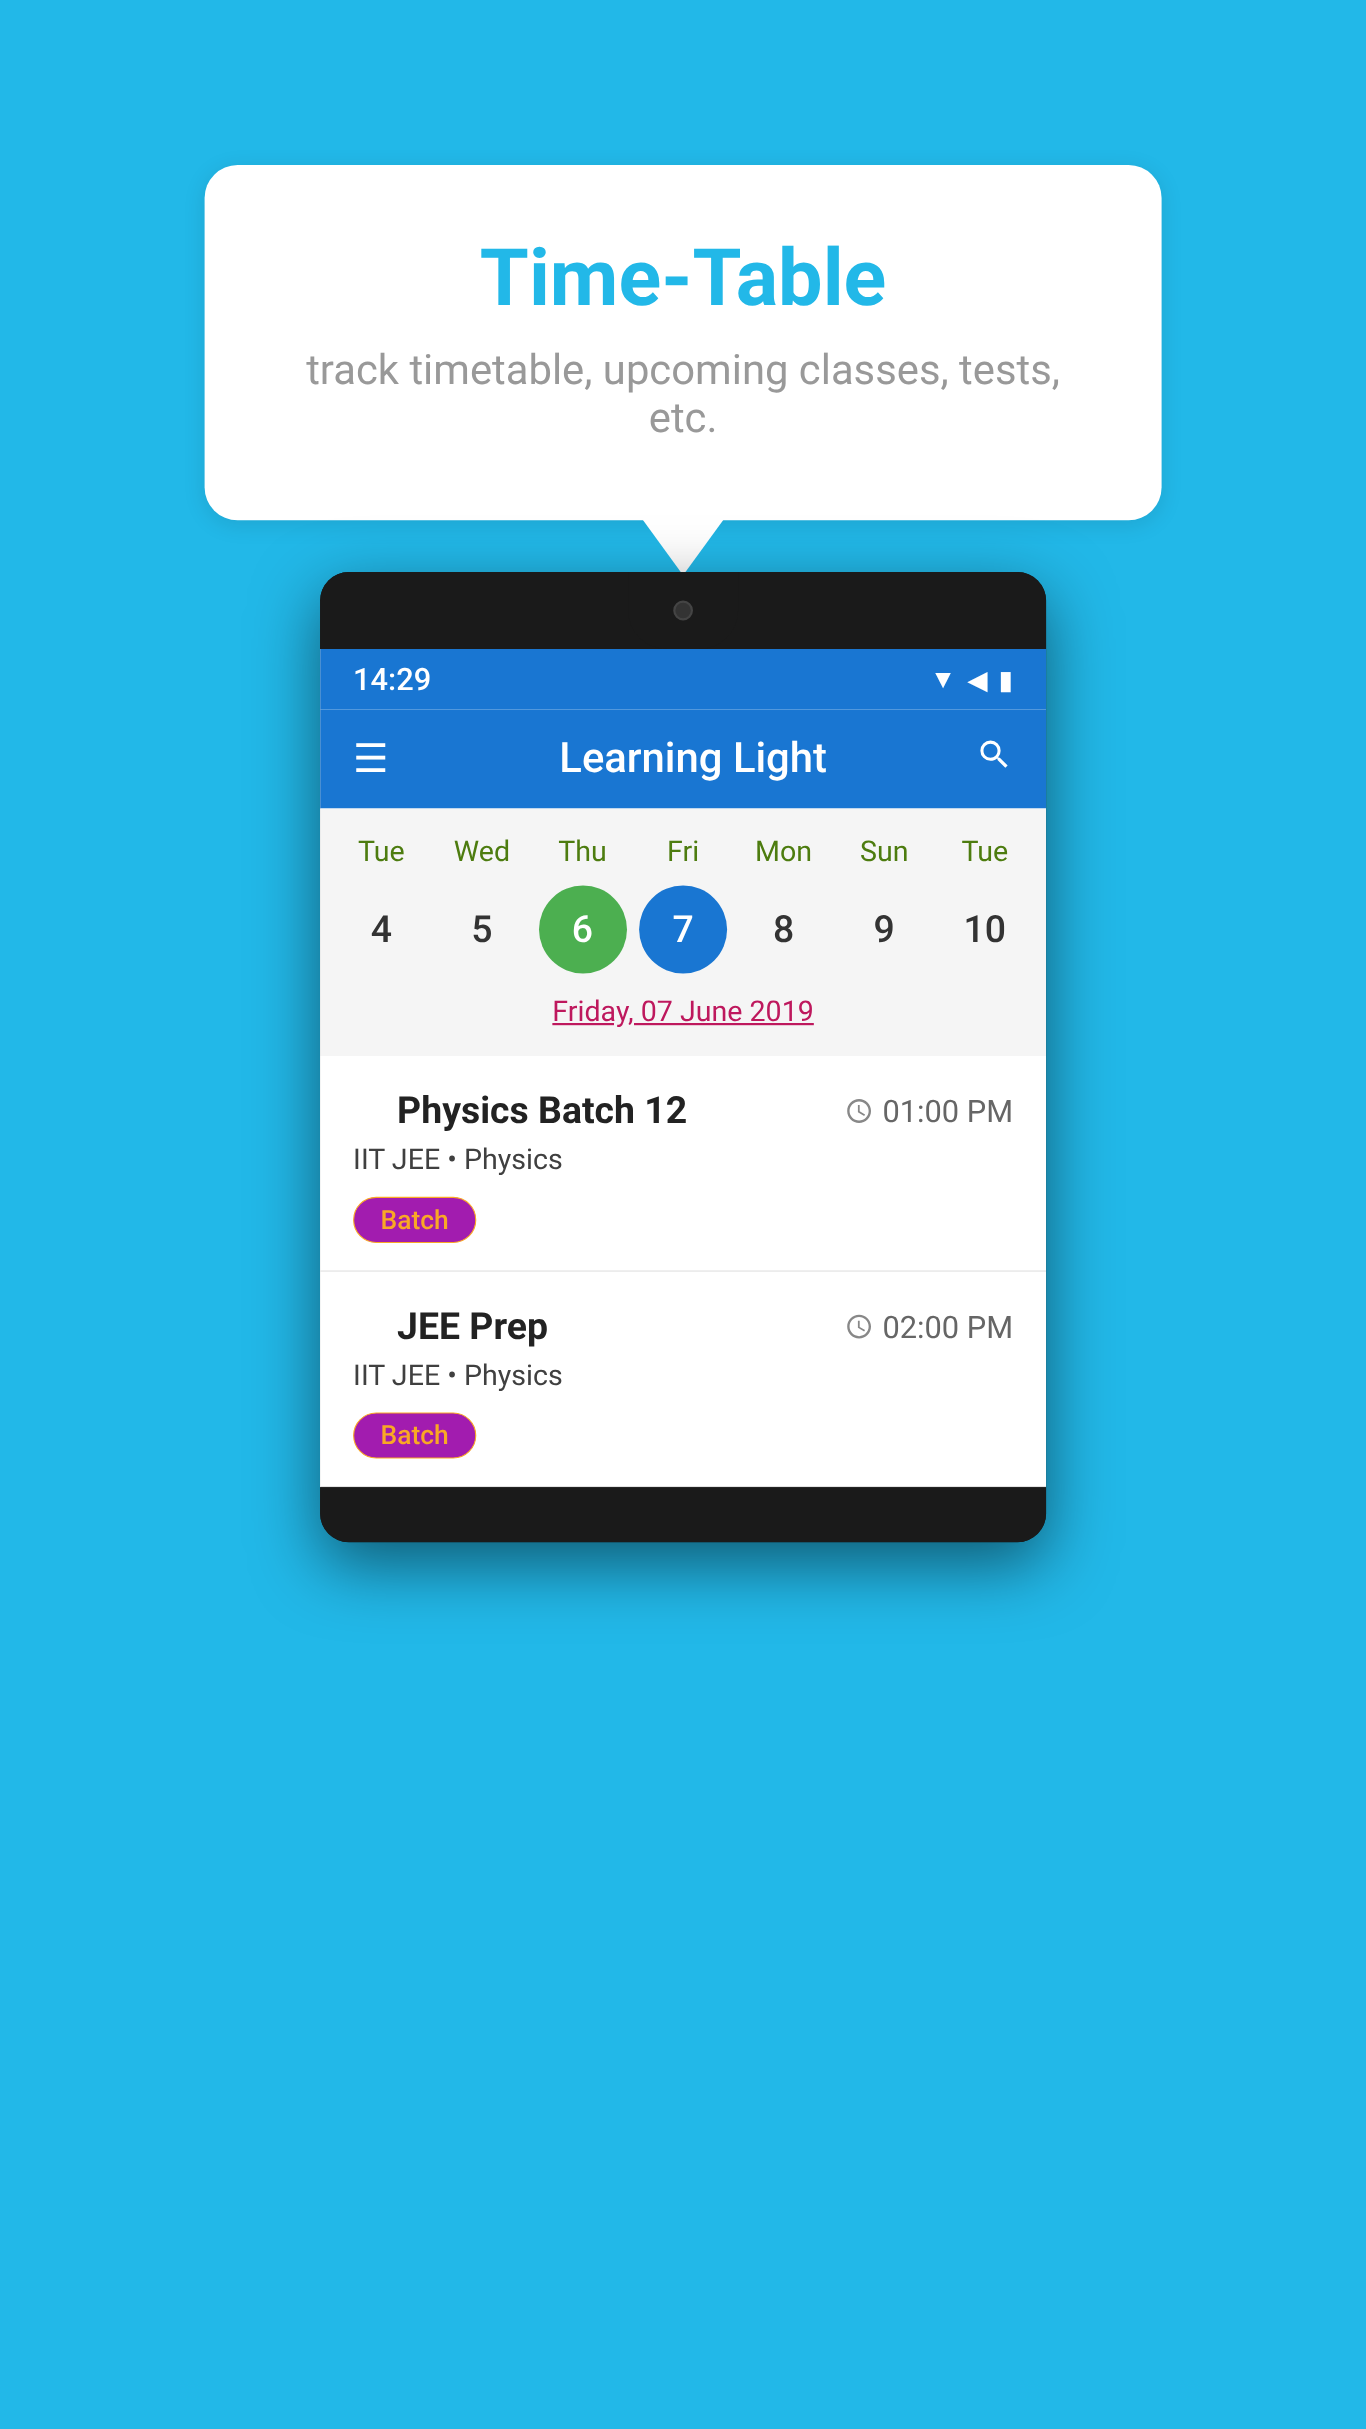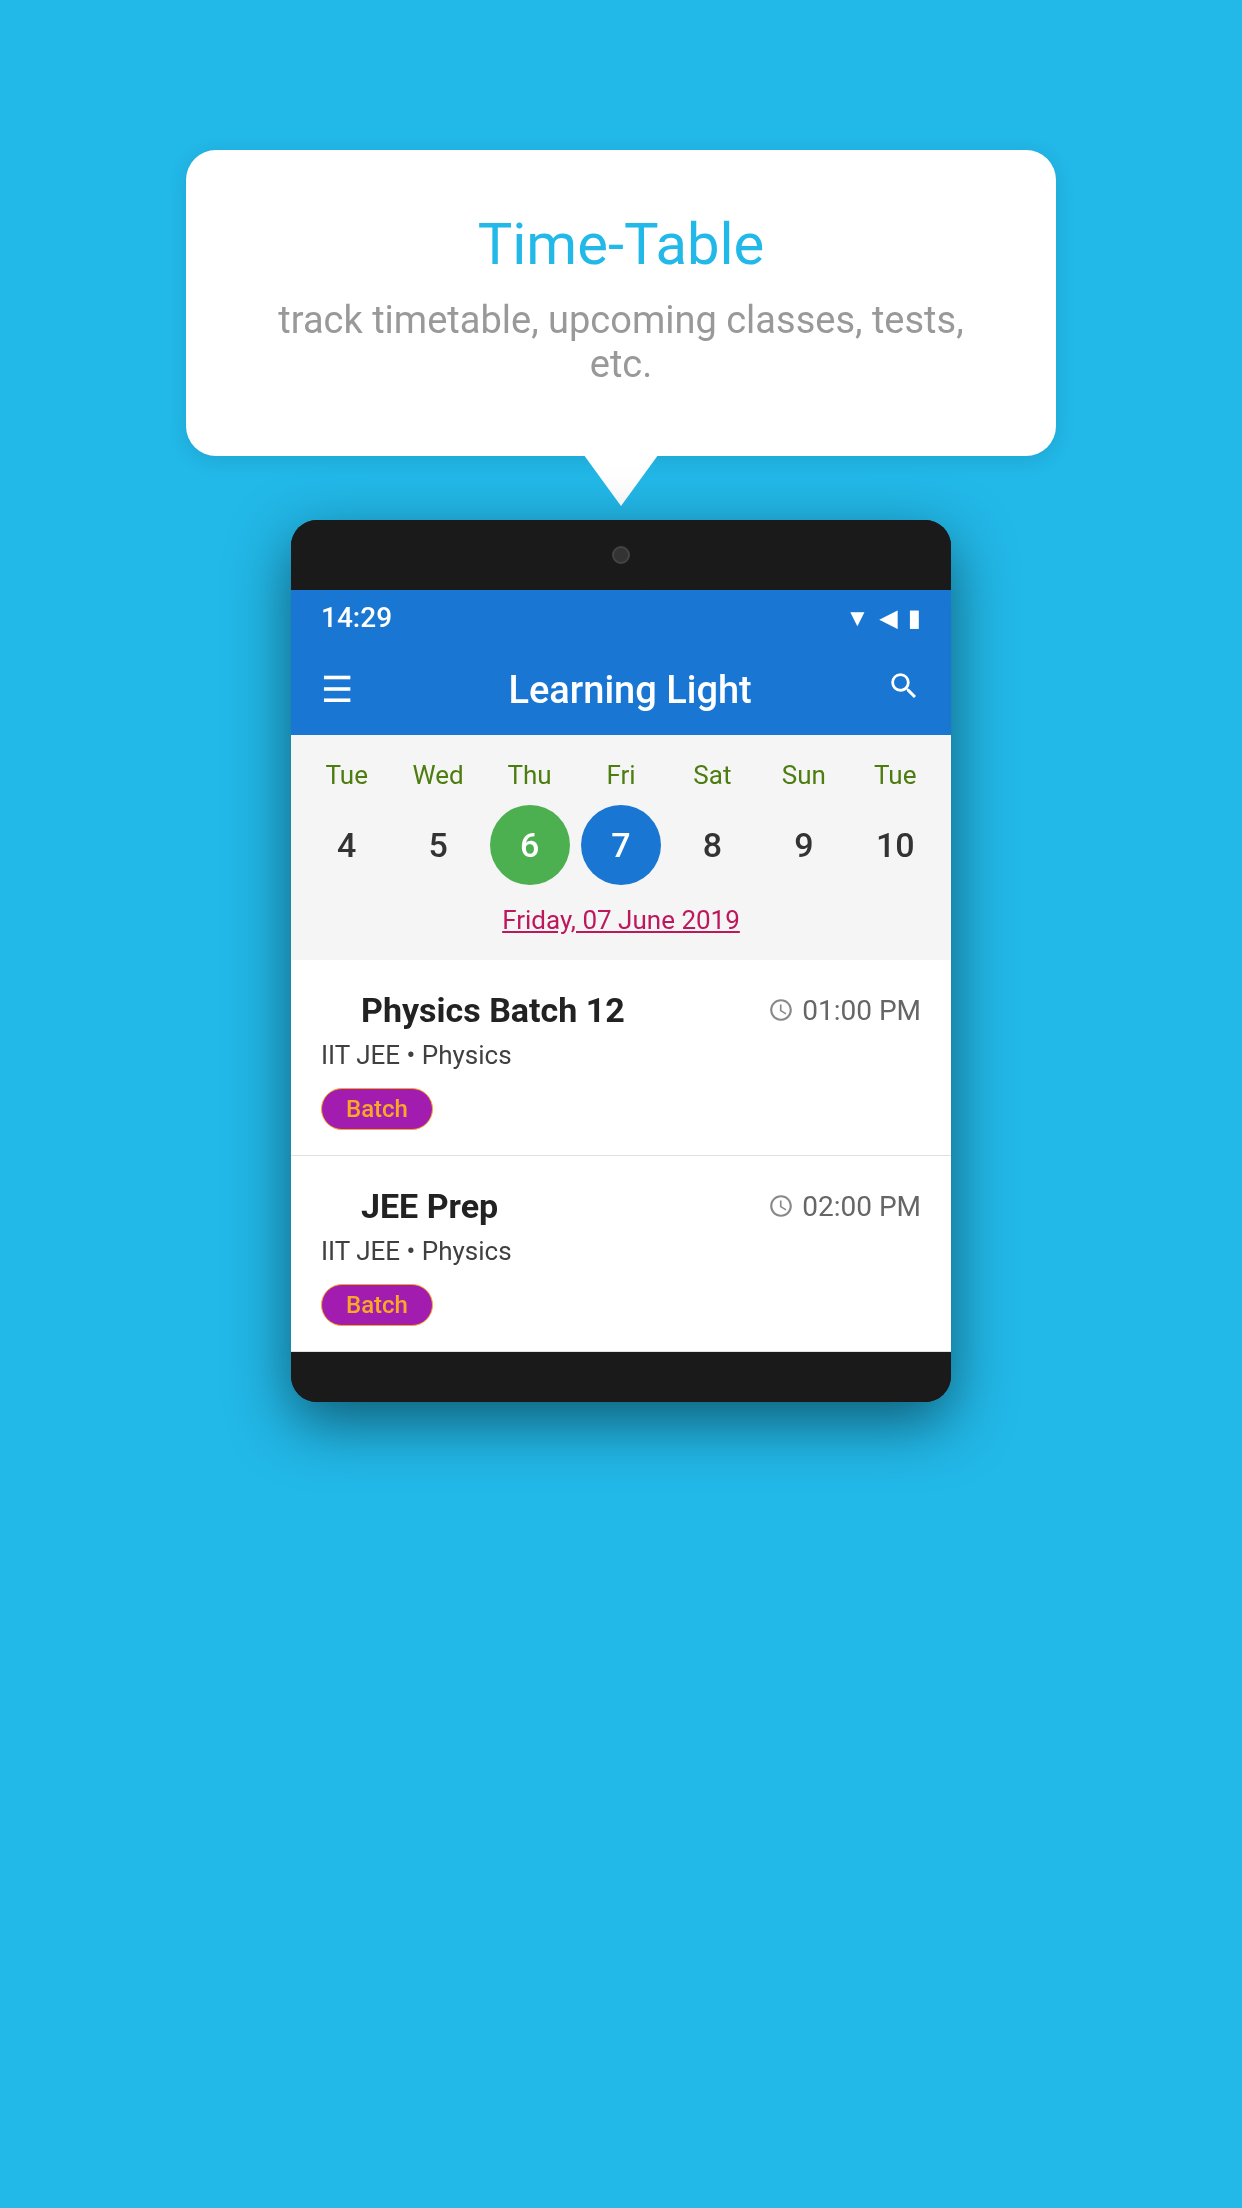--- a/index.html
+++ b/index.html
@@ -39,23 +39,23 @@
       left: 50%;
       transform: translateX(-50%);
       width: 0;
       height: 0;
       border-left: 40px solid transparent;
       border-right: 40px solid transparent;
       border-top: 55px solid white;
     }
 
     .speech-bubble-title {
-      font-size: 58px;
+      font-size: 72px;
       color: #22b8e8;
-      font-weight: 400;
+      font-weight: 700;
       margin-bottom: 20px;
     }
 
     .speech-bubble-subtitle {
       font-size: 38px;
       color: #999;
       font-weight: 400;
     }
 
     
@@ -327,21 +327,21 @@
           </svg>
         </span>
       </div>
 
       <div class="calendar-section">
         <div class="days-of-week">
           <span class="day-label">Tue</span>
           <span class="day-label">Wed</span>
           <span class="day-label">Thu</span>
           <span class="day-label">Fri</span>
-          <span class="day-label">Sat</span>
+          <span class="day-label">Mon</span>
           <span class="day-label">Sun</span>
           <span class="day-label">Tue</span>
         </div>
         <div class="dates-row">
           <div class="date-cell">4</div>
           <div class="date-cell">5</div>
           <div class="date-cell today">6</div>
           <div class="date-cell selected">7</div>
           <div class="date-cell">8</div>
           <div class="date-cell">9</div>

